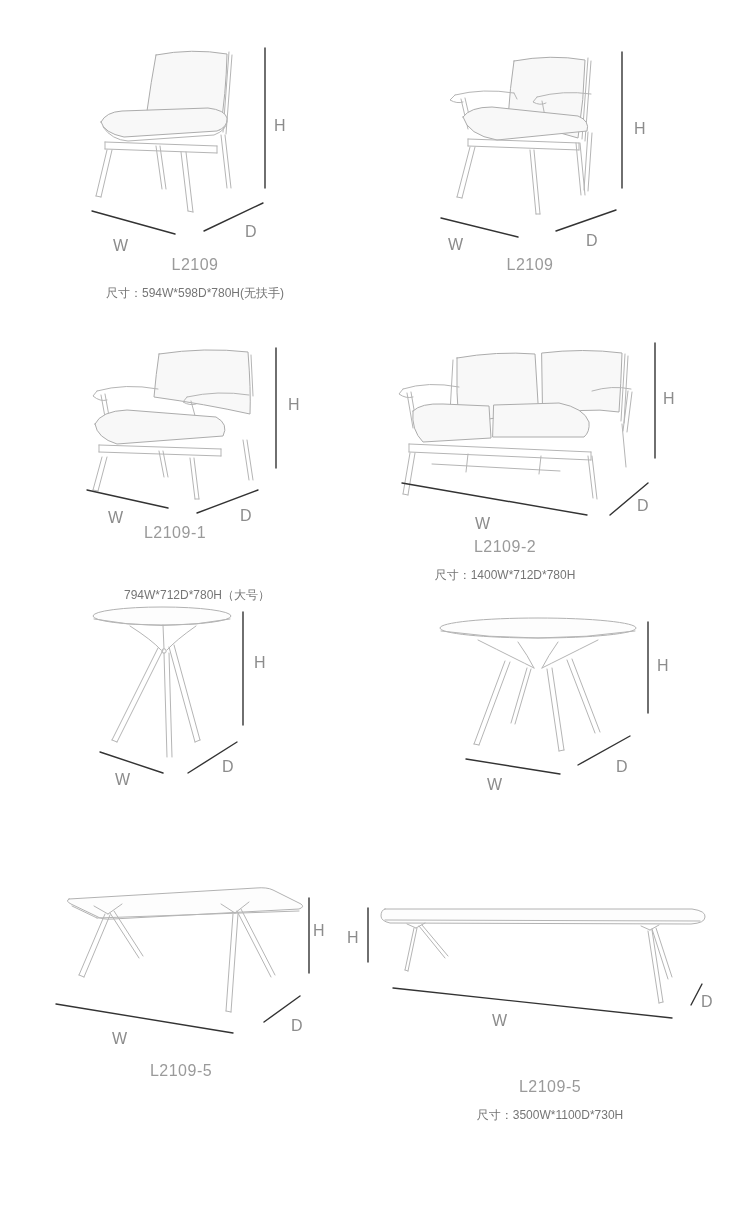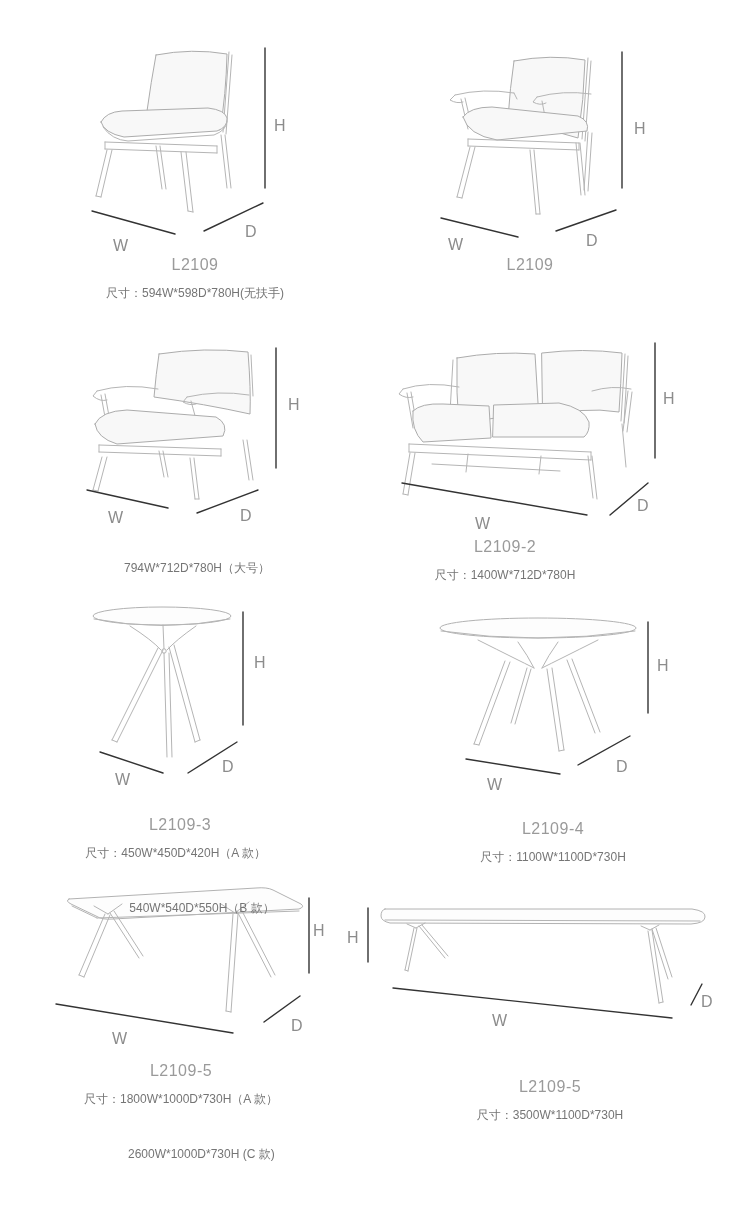--- a/index.html
+++ b/index.html
@@ -204,52 +204,38 @@
     <div class="sizes">
       <div>尺寸：594W*598D*780H(无扶手)</div>
     </div>
   </div>
 
   <div class="caption" style="left:390px;top:256px;width:280px;">
     <div class="code">L2109</div>
   </div>
 
   <div class="caption" style="left:25px;top:524px;width:300px;">
+    <div class="code">L2109-1</div>
     <div class="sizes">
       <div class="cont">794W*712D*780H（大号）</div>
     </div>
   </div>
 
   <div class="caption" style="left:385px;top:538px;width:240px;">
     <div class="code">L2109-2</div>
     <div class="sizes">
       <div>尺寸：1400W*712D*780H</div>
     </div>
   </div>
 
-  <div class="caption" style="left:30px;top:816px;width:300px;">
-    <div class="code">L2109-3</div>
-    <div class="sizes">
-      <div>尺寸：450W*450D*420H（A 款）</div>
-      <div class="cont">540W*540D*550H（B 款）</div>
-    </div>
-  </div>
-
-  <div class="caption" style="left:403px;top:820px;width:300px;">
-    <div class="code">L2109-4</div>
-    <div class="sizes">
-      <div>尺寸：1100W*1100D*730H</div>
-    </div>
-  </div>
+
 
   <div class="caption" style="left:30px;top:1062px;width:302px;">
     <div class="code">L2109-5</div>
     <div class="sizes">
-      <div>尺寸：1800W*1000D*730H（A 款）</div>
-      <div class="cont">2600W*1000D*730H (C 款)</div>
     </div>
   </div>
 
   <div class="caption" style="left:400px;top:1078px;width:300px;">
     <div class="code">L2109-5</div>
     <div class="sizes">
       <div>尺寸：3500W*1100D*730H</div>
     </div>
   </div>
 

